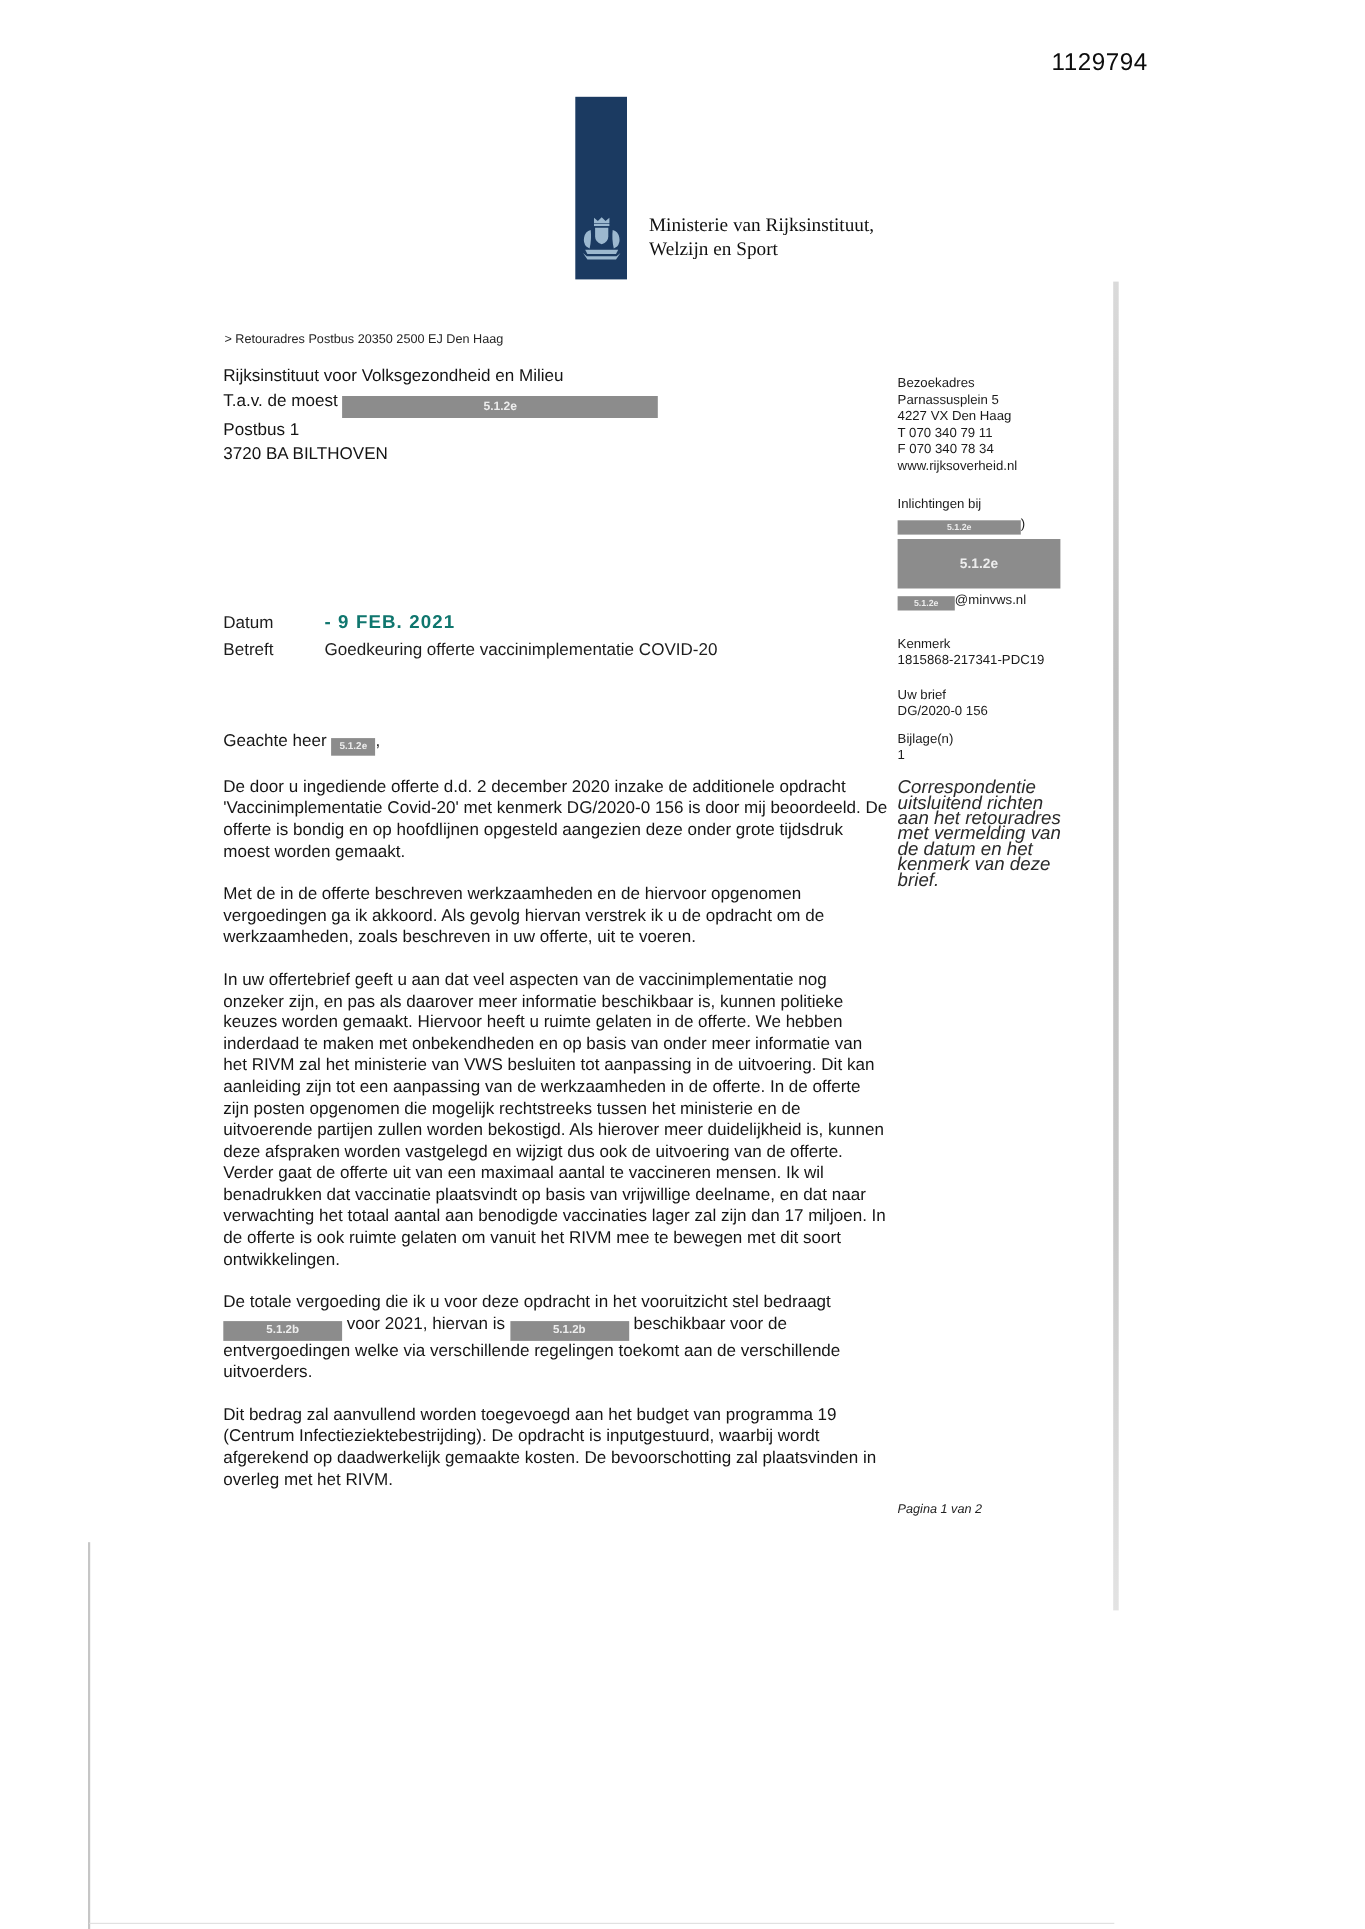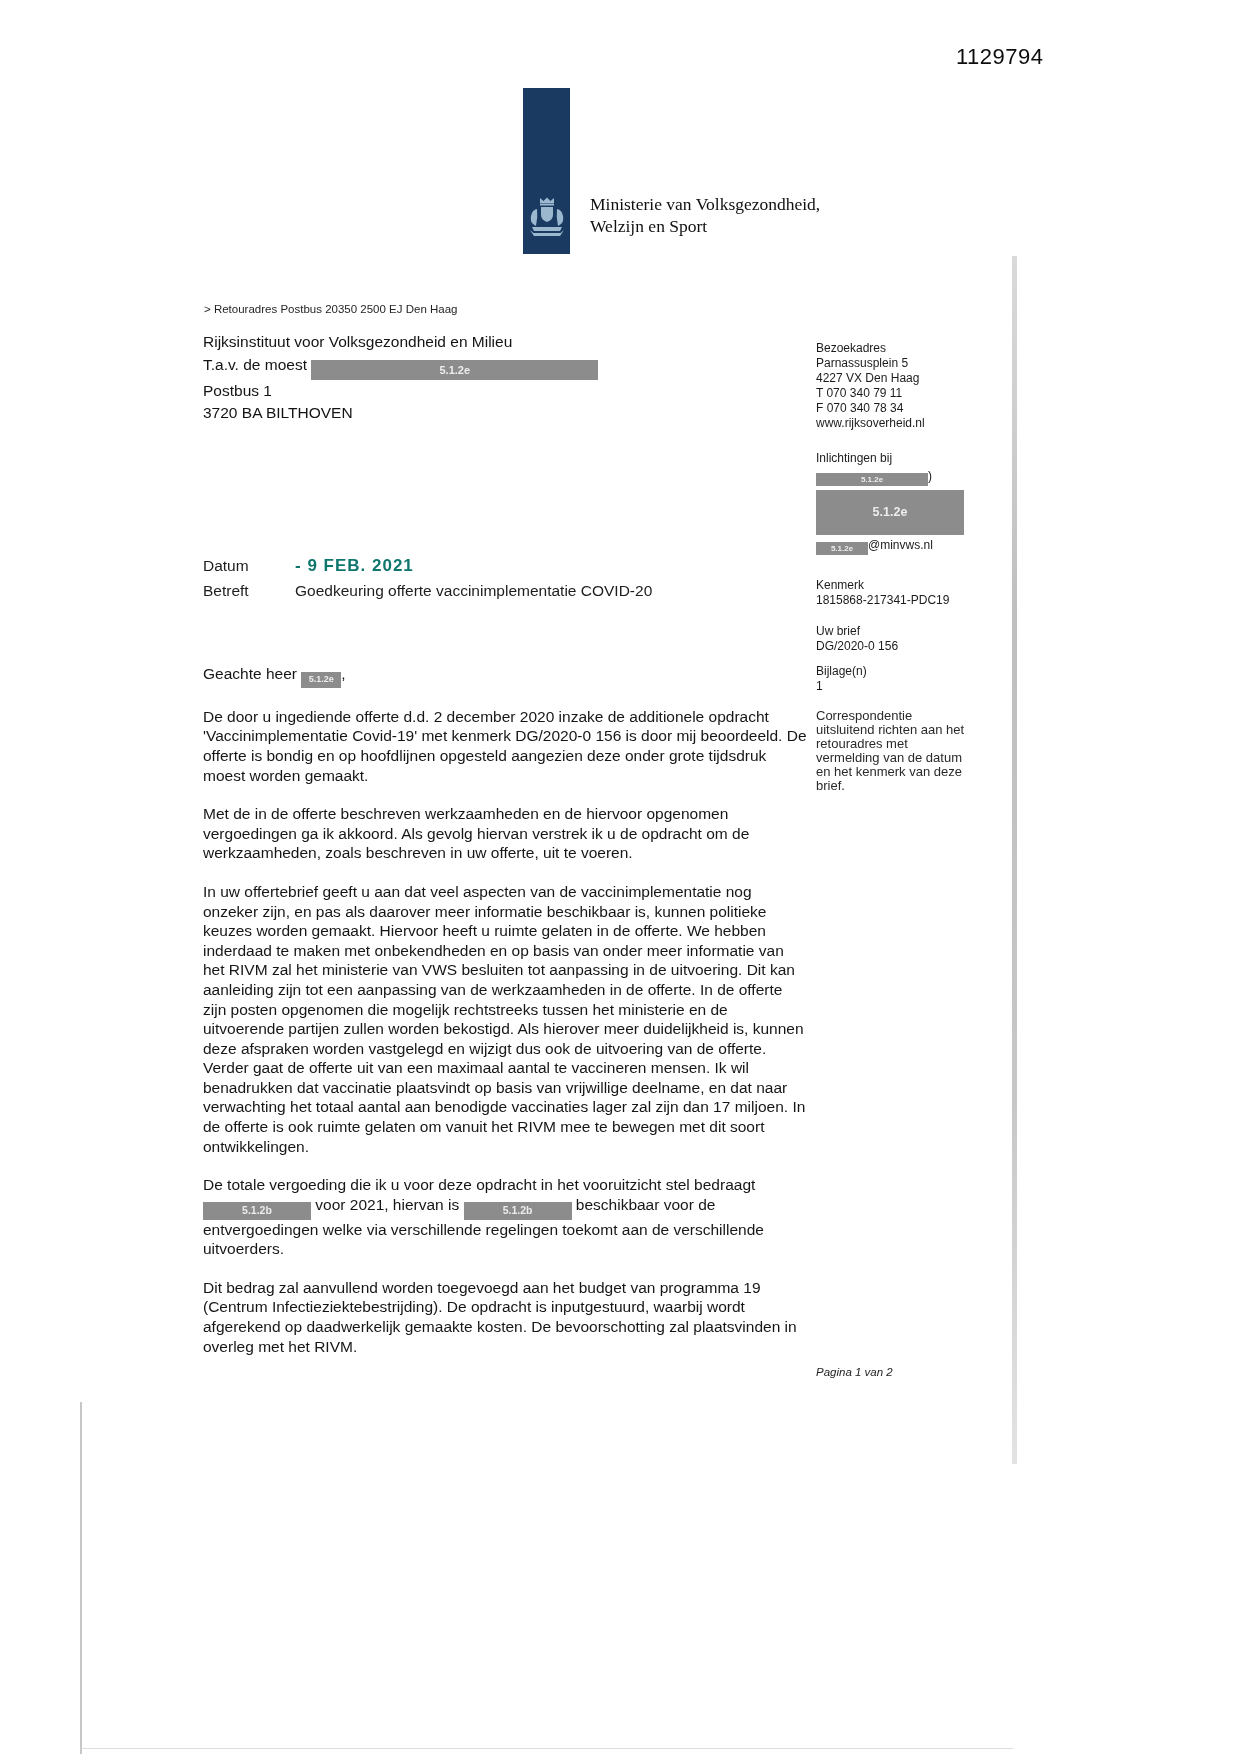--- a/index.html
+++ b/index.html
@@ -34,21 +34,21 @@
 
   
   .sidebar { position:absolute; left:816px; top:341px; width:172px; font-size:12px; line-height:15px; color:#1b1b1b; }
   .sb-label { font-weight:400; }
   .sb-inlichtingen { margin-top:20px; }
   .sb-row { margin-top:3px; }
   .sidebar .redact-big { margin-top:4px; }
   .sb-kenmerk { margin-top:23px; }
   .sb-uwbrief { margin-top:16px; }
   .sb-bijlage { margin-top:10px; }
-  .sb-note { margin-top:15px; width:152px; font-size:13px; line-height:14px; color:#2a2a2a; }
+  .sb-note { margin-top:15px; width:152px; font-style:italic; font-size:17px; line-height:14px; color:#2a2a2a; }
 
   
   .meta { position:absolute; left:203px; top:556px; font-size:15.5px; }
   .meta-row { margin-bottom:6px; }
   .meta-label { display:inline-block; width:92px; vertical-align:baseline; }
   .datum-stamp { font-weight:700; font-size:17px; letter-spacing:1px; color:#0f766e; }
 
   
   .body { position:absolute; left:203px; top:664px; width:604px; font-size:15.5px; line-height:19.6px; color:#161616; }
   .body p { margin-bottom:19px; }
@@ -74,21 +74,21 @@
       <path fill="currentColor" d="M12 7 L12 2 L15.5 5 L19 1.5 L22.5 5 L26 2 L26 7 Z"></path>
       <rect fill="currentColor" x="12" y="7.5" width="14" height="2"></rect>
       <path fill="currentColor" d="M13 11 h12 v8 q0 5 -6 7 q-6 -2 -6 -7 Z"></path>
       <path fill="currentColor" d="M9 13 q-5 1 -6 7 q-1 5 2 8 l3 2 q2 -9 1 -17 Z"></path>
       <path fill="currentColor" d="M29 13 q5 1 6 7 q1 5 -2 8 l-3 2 q-2 -9 -1 -17 Z"></path>
       <path fill="currentColor" d="M4 31 h30 l-2 4 h-26 Z"></path>
       <path fill="currentColor" d="M2 34 l4 6 h26 l4 -6 l-3.5 3 h-27 Z"></path>
     </svg>
   </div>
   <div class="ministry-name">
-    <div>Ministerie van Volksgezondheid,</div>
+    <div>Ministerie van Rijksinstituut,</div>
     <div>Welzijn en Sport</div>
   </div>
 
   <div class="retouradres">&gt; Retouradres Postbus 20350 2500 EJ  Den Haag</div>
 
   <div class="recipient">
     <div>Rijksinstituut voor Volksgezondheid en Milieu</div>
     <div>
       <span>T.a.v. de moest</span>
       <span class="redact redact-name">5.1.2e</span>
@@ -133,21 +133,21 @@
     <div class="meta-row">
       <span class="meta-label">Betreft</span><span>Goedkeuring offerte vaccinimplementatie COVID-20</span>
     </div>
   </div>
 
   <div class="body">
     <p class="salutation">
       <span>Geachte heer</span>
       <span class="redact redact-inline">5.1.2e</span><span>,</span>
     </p>
-    <p>De door u ingediende offerte d.d. 2 december 2020 inzake de additionele opdracht 'Vaccinimplementatie Covid-19' met kenmerk DG/2020-0 156 is door mij beoordeeld. De offerte is bondig en op hoofdlijnen opgesteld aangezien deze onder grote tijdsdruk moest worden gemaakt.</p>
+    <p>De door u ingediende offerte d.d. 2 december 2020 inzake de additionele opdracht 'Vaccinimplementatie Covid-20' met kenmerk DG/2020-0 156 is door mij beoordeeld. De offerte is bondig en op hoofdlijnen opgesteld aangezien deze onder grote tijdsdruk moest worden gemaakt.</p>
     <p>Met de in de offerte beschreven werkzaamheden en de hiervoor opgenomen vergoedingen ga ik akkoord. Als gevolg hiervan verstrek ik u de opdracht om de werkzaamheden, zoals beschreven in uw offerte, uit te voeren.</p>
     <p>In uw offertebrief geeft u aan dat veel aspecten van de vaccinimplementatie nog onzeker zijn, en pas als daarover meer informatie beschikbaar is, kunnen politieke keuzes worden gemaakt. Hiervoor heeft u ruimte gelaten in de offerte. We hebben inderdaad te maken met onbekendheden en op basis van onder meer informatie van het RIVM zal het ministerie van VWS besluiten tot aanpassing in de uitvoering. Dit kan aanleiding zijn tot een aanpassing van de werkzaamheden in de offerte. In de offerte zijn posten opgenomen die mogelijk rechtstreeks tussen het ministerie en de uitvoerende partijen zullen worden bekostigd. Als hierover meer duidelijkheid is, kunnen deze afspraken worden vastgelegd en wijzigt dus ook de uitvoering van de offerte. Verder gaat de offerte uit van een maximaal aantal te vaccineren mensen. Ik wil benadrukken dat vaccinatie plaatsvindt op basis van vrijwillige deelname, en dat naar verwachting het totaal aantal aan benodigde vaccinaties lager zal zijn dan 17 miljoen. In de offerte is ook ruimte gelaten om vanuit het RIVM mee te bewegen met dit soort ontwikkelingen.</p>
     <p>
       <span>De totale vergoeding die ik u voor deze opdracht in het vooruitzicht stel bedraagt</span>
       <span class="redact redact-amount">5.1.2b</span>
       <span>voor 2021, hiervan is</span>
       <span class="redact redact-amount">5.1.2b</span>
       <span>beschikbaar voor de entvergoedingen welke via verschillende regelingen toekomt aan de verschillende uitvoerders.</span>
     </p>
     <p>Dit bedrag zal aanvullend worden toegevoegd aan het budget van programma 19 (Centrum Infectieziektebestrijding). De opdracht is inputgestuurd, waarbij wordt afgerekend op daadwerkelijk gemaakte kosten. De bevoorschotting zal plaatsvinden in overleg met het RIVM.</p>

